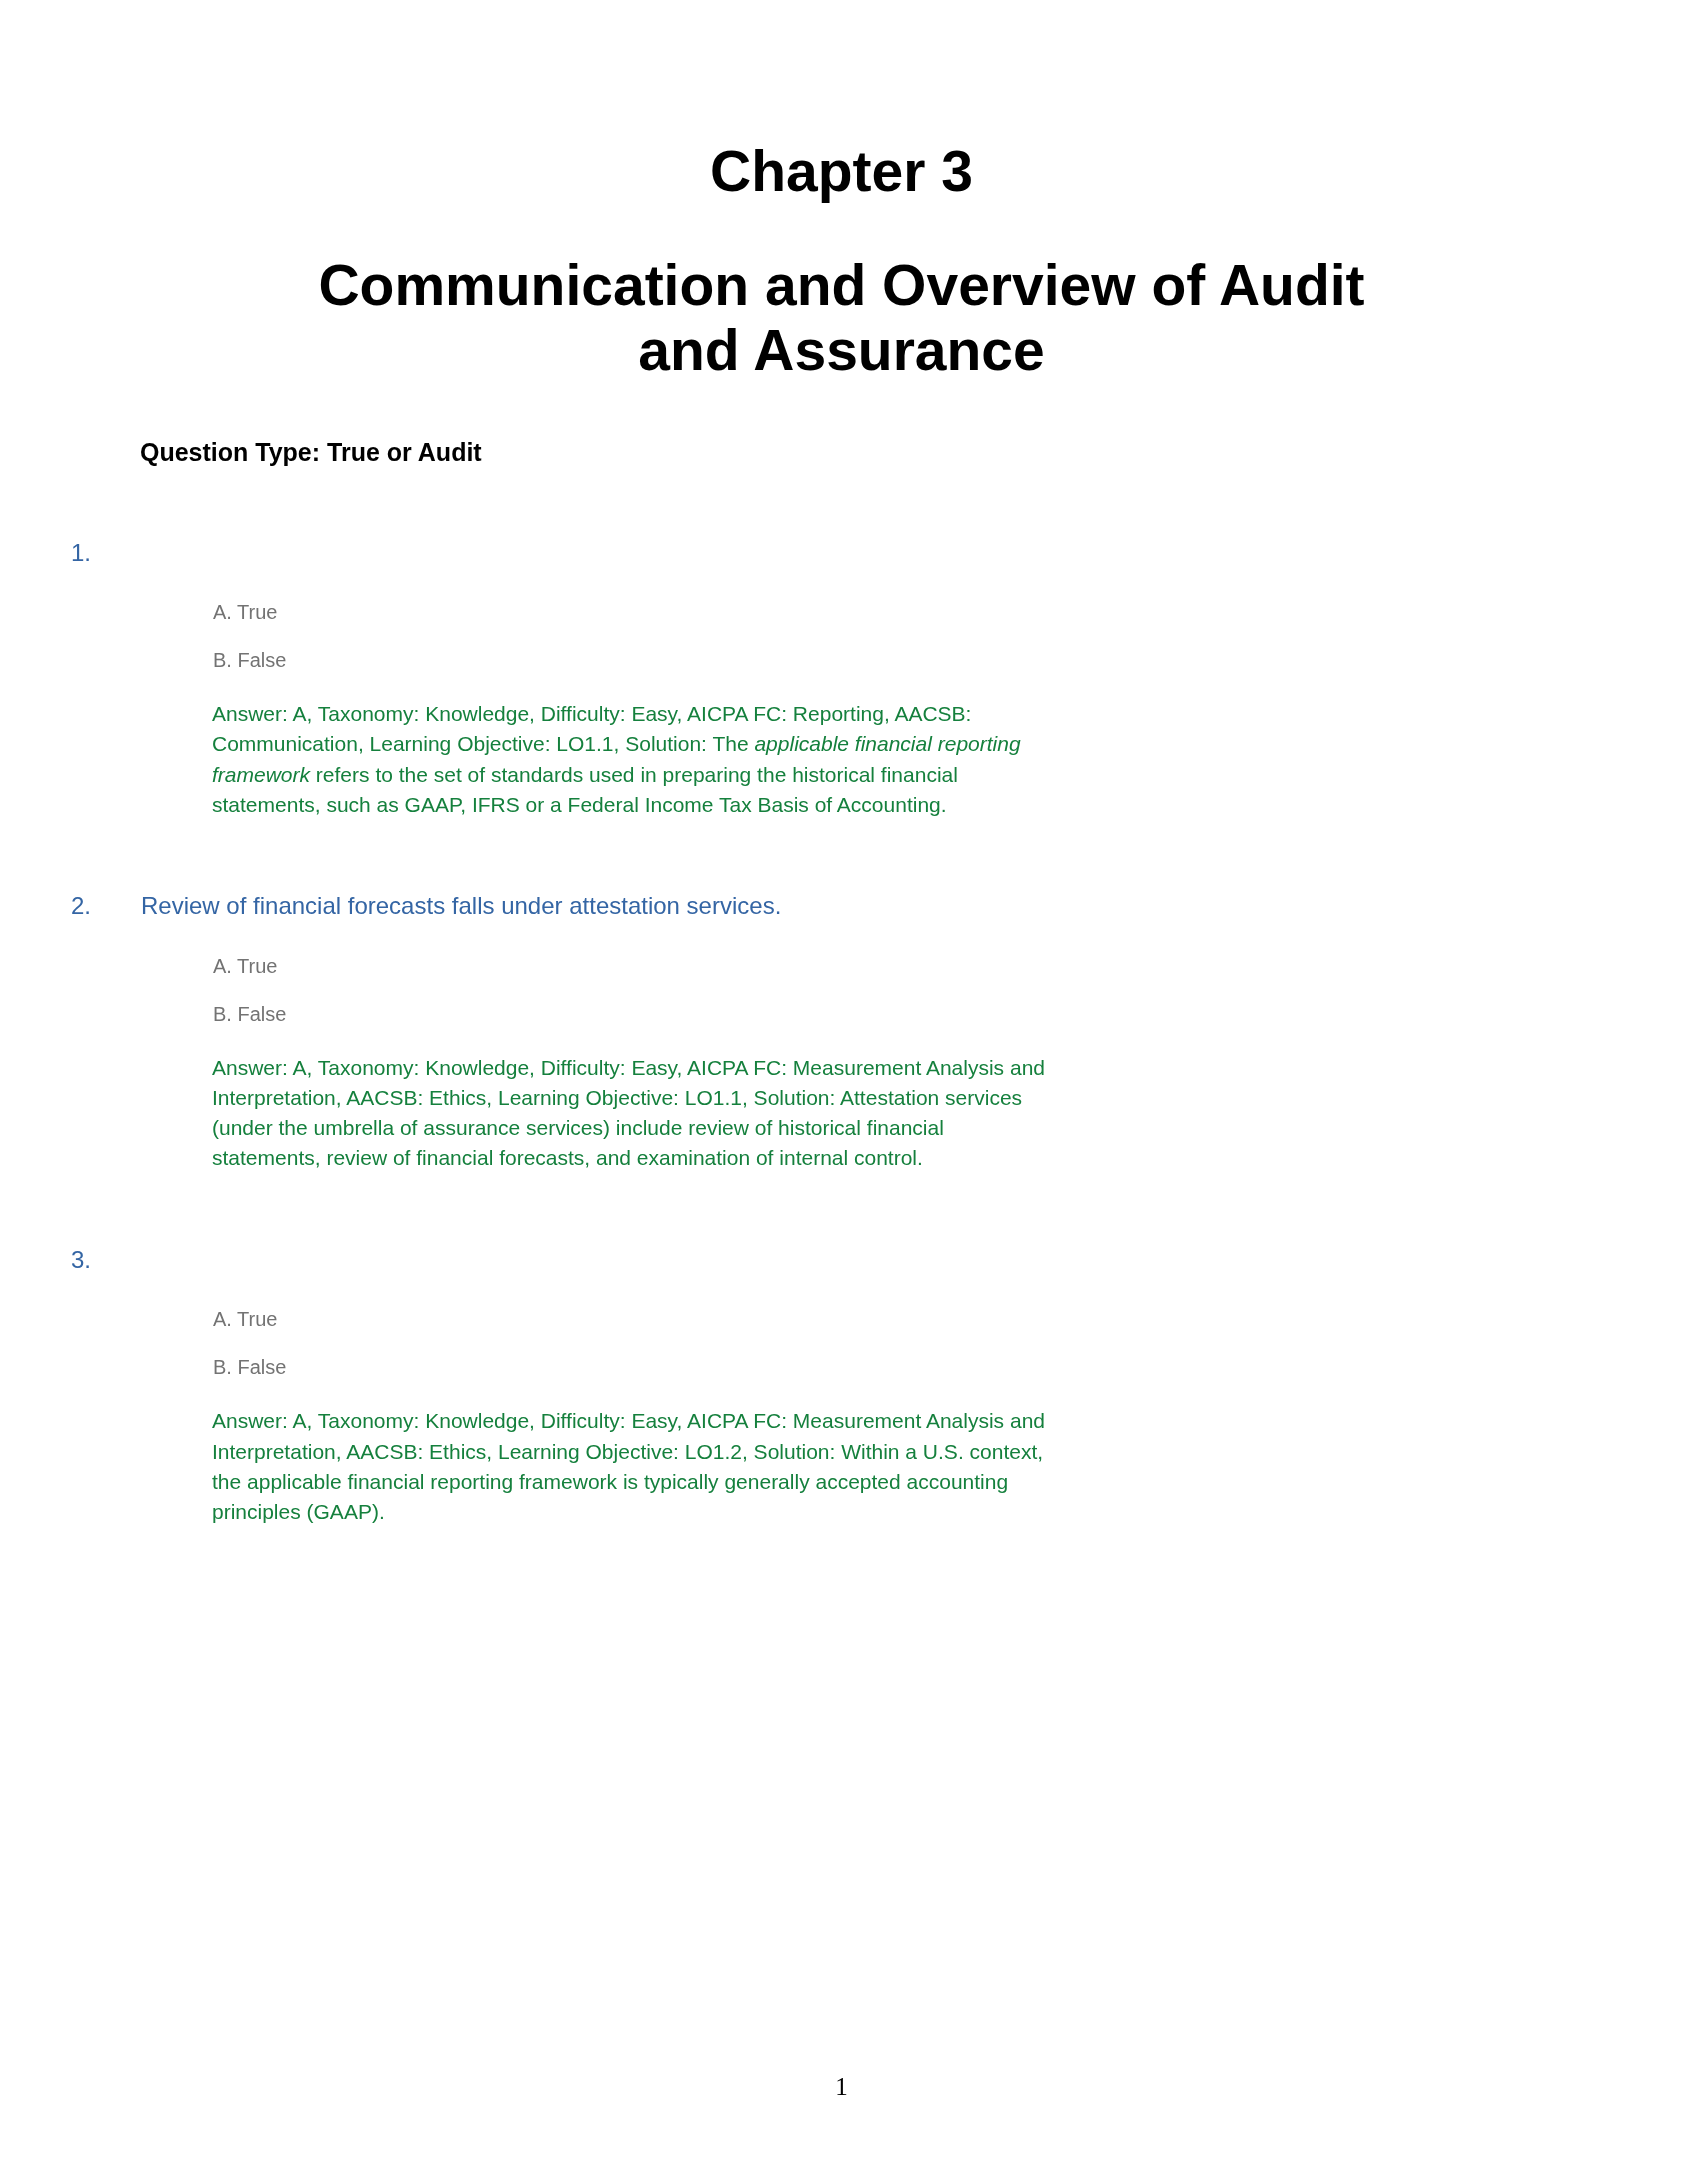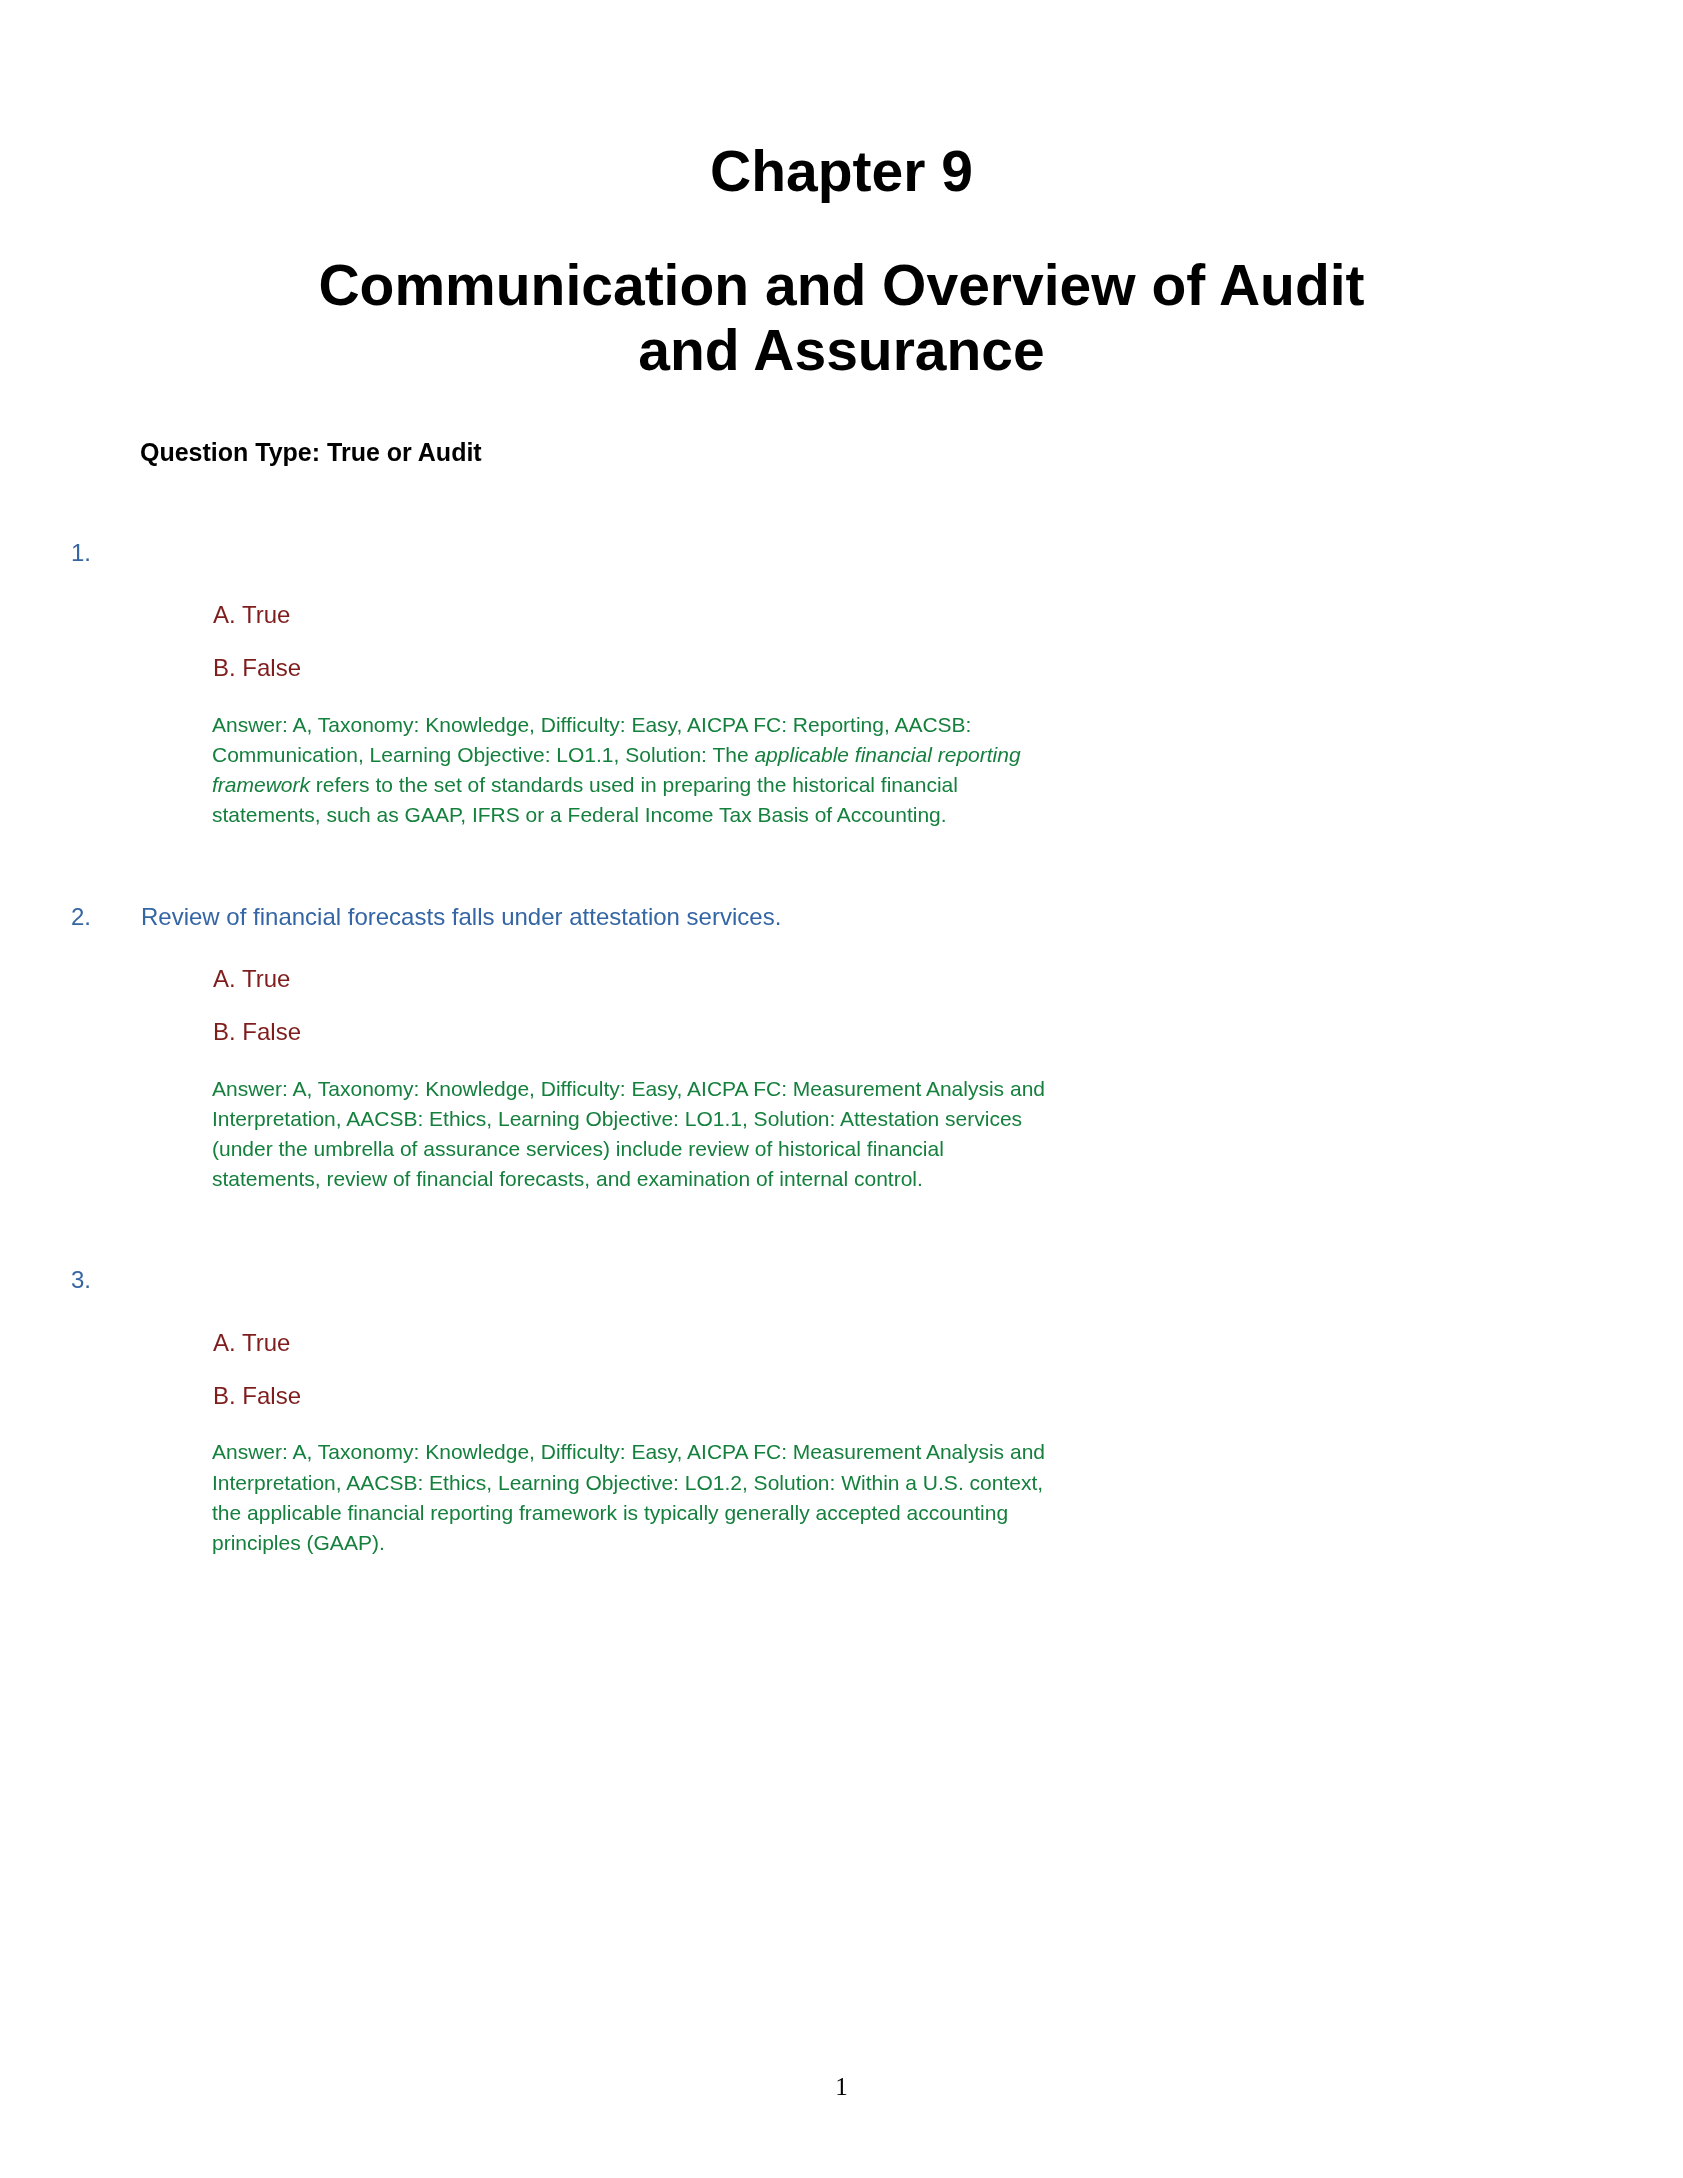--- a/index.html
+++ b/index.html
@@ -55,22 +55,22 @@
   .q-text {
     font-size: 24px;
     color: var(--accent, #3465a4);
     line-height: 1.4;
     max-width: 921px;
   }
   .options {
     margin: 30px 0 0 213px;
   }
   .option {
-    font-size: 24px;
-    color: #7f1d1d;
+    font-size: 20px;
+    color: #737373;
     margin: 0 0 22px 0;
     line-height: 1.3;
   }
   .answer {
     margin: 26px 0 0 212px;
     max-width: 837px;
     font-size: 21px;
     line-height: 1.44;
     color: #15803d;
   }
@@ -84,21 +84,21 @@
     font-size: 25px;
     color: #000;
   }
 </style>
 </head>
 <body>
 
 <div class="page">
 
   <div class="title-block">
-    <h1 class="chapter-title">Chapter 9</h1>
+    <h1 class="chapter-title">Chapter 3</h1>
     <h1 class="doc-title">Communication and Overview of Audit and Assurance</h1>
   </div>
 
   <p class="qtype-label">Question Type: True or Audit</p>
 
   <div class="questions" id="questions">
   <div class="question">
     <div class="q-row">
       <span class="q-num">1.</span>
     </div>

